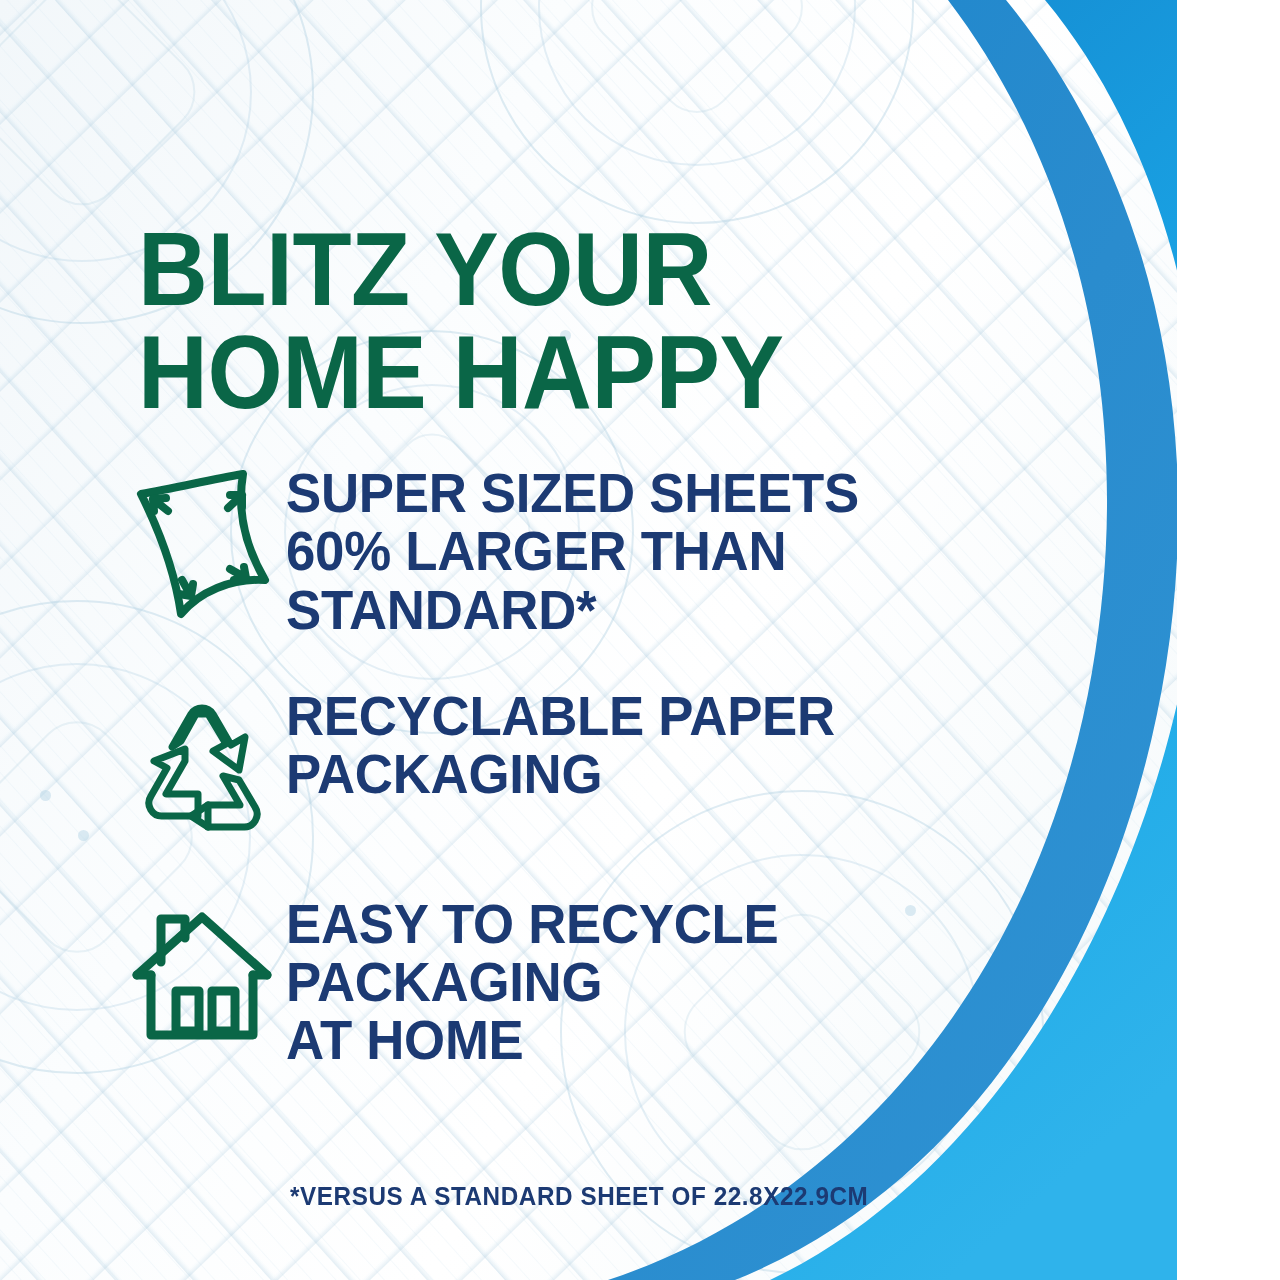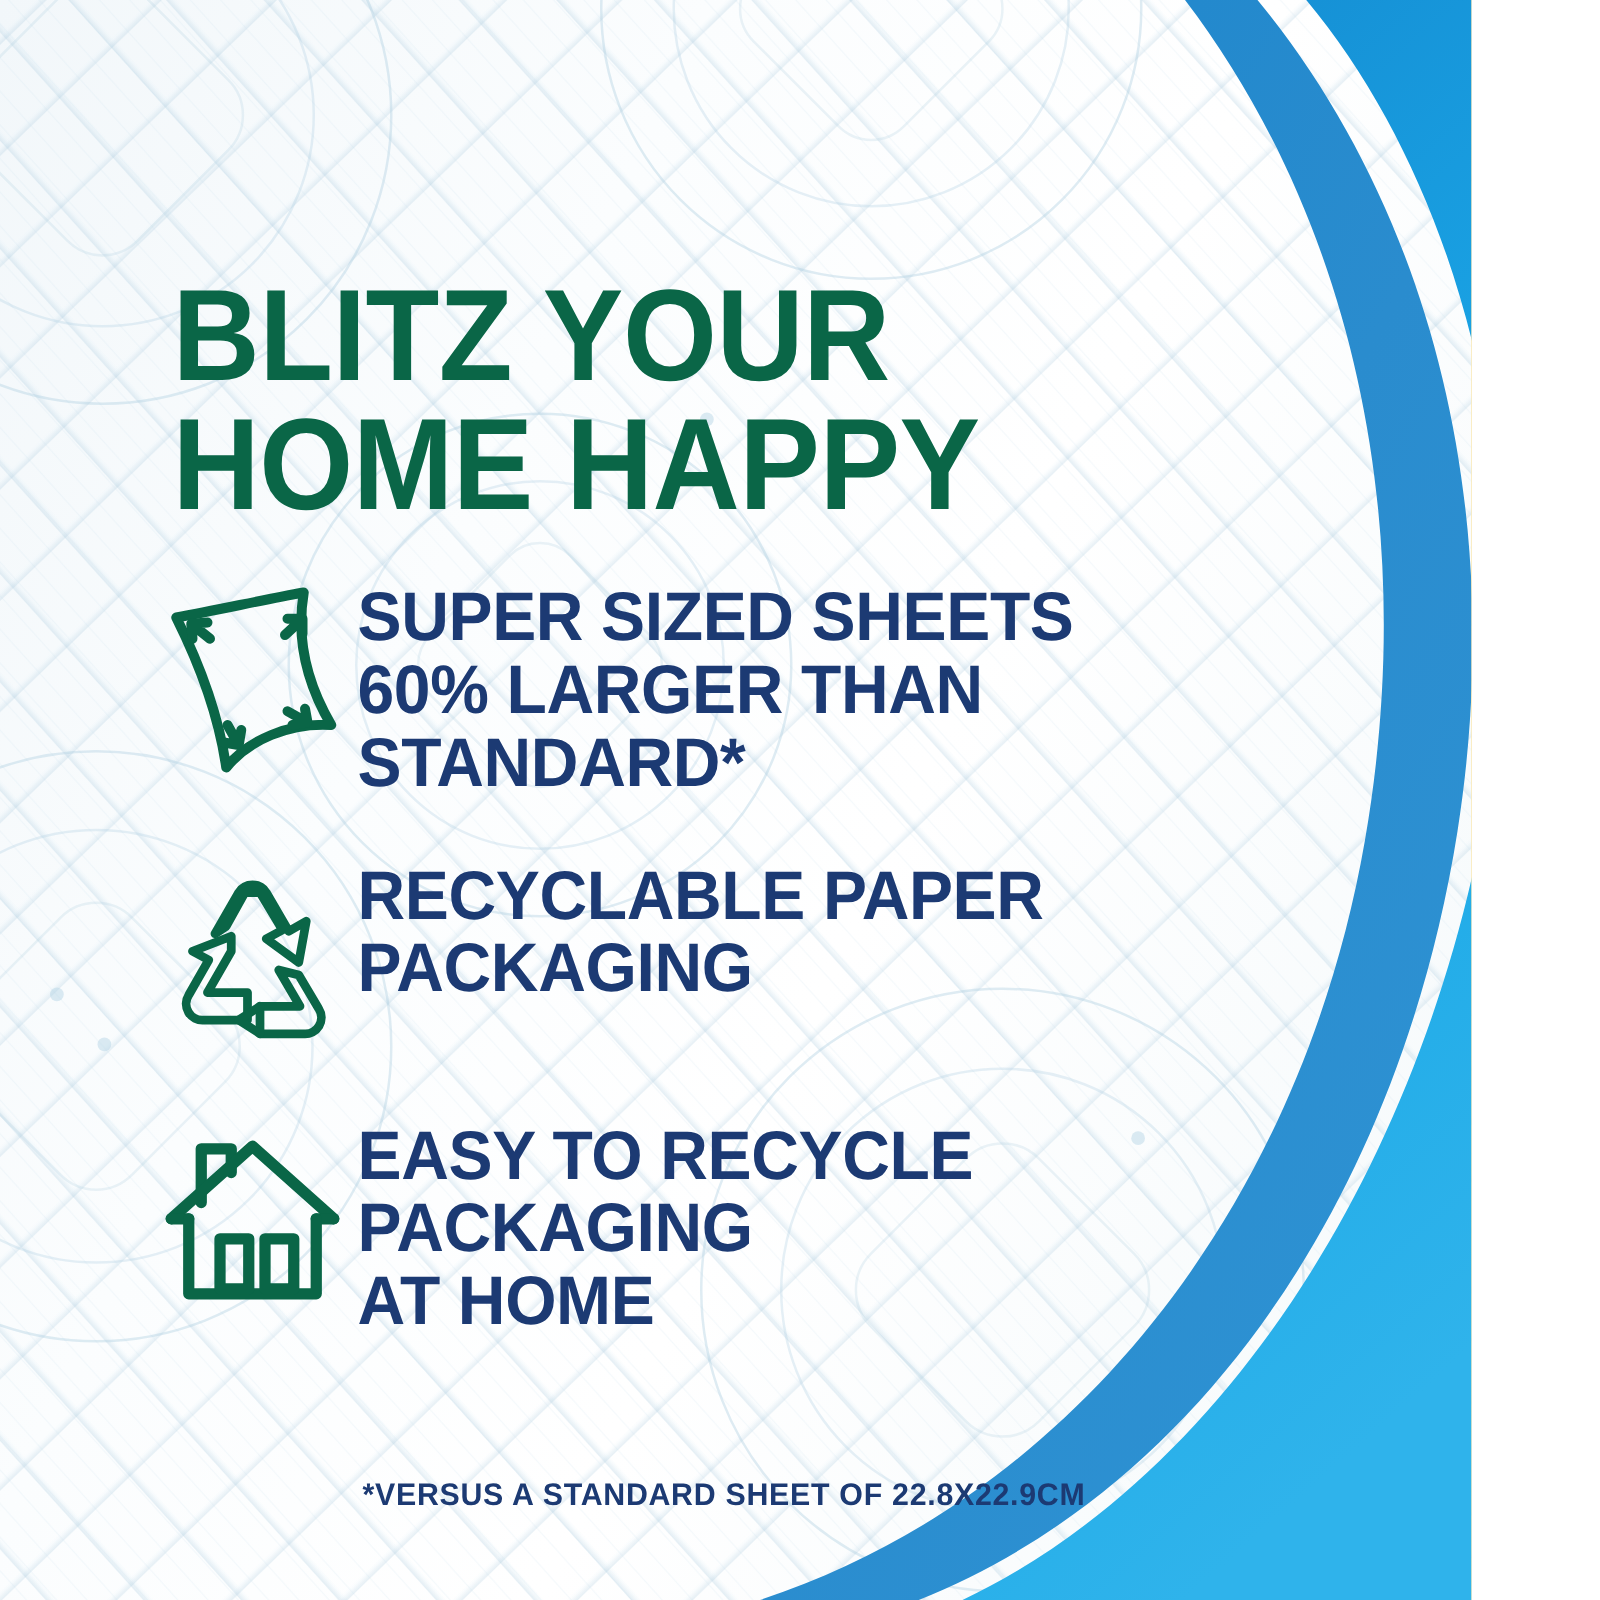--- a/index.html
+++ b/index.html
@@ -9,21 +9,21 @@
   }
   body {
     font-family: "Liberation Sans", sans-serif;
   }
 
   #poster {
     position: relative;
     width: 1177px;
     height: 1280px;
     overflow: hidden;
-    background: #eab308;
+    background: #84cc16;
   }
 
   
   .bg-base {
     position: absolute;
     inset: 0;
     background: linear-gradient(115deg, #f2f7fa 0%, #fbfdfe 32%, #ffffff 58%, #f4f9fb 100%);
   }
   .bg-hatch-a {
     position: absolute;

